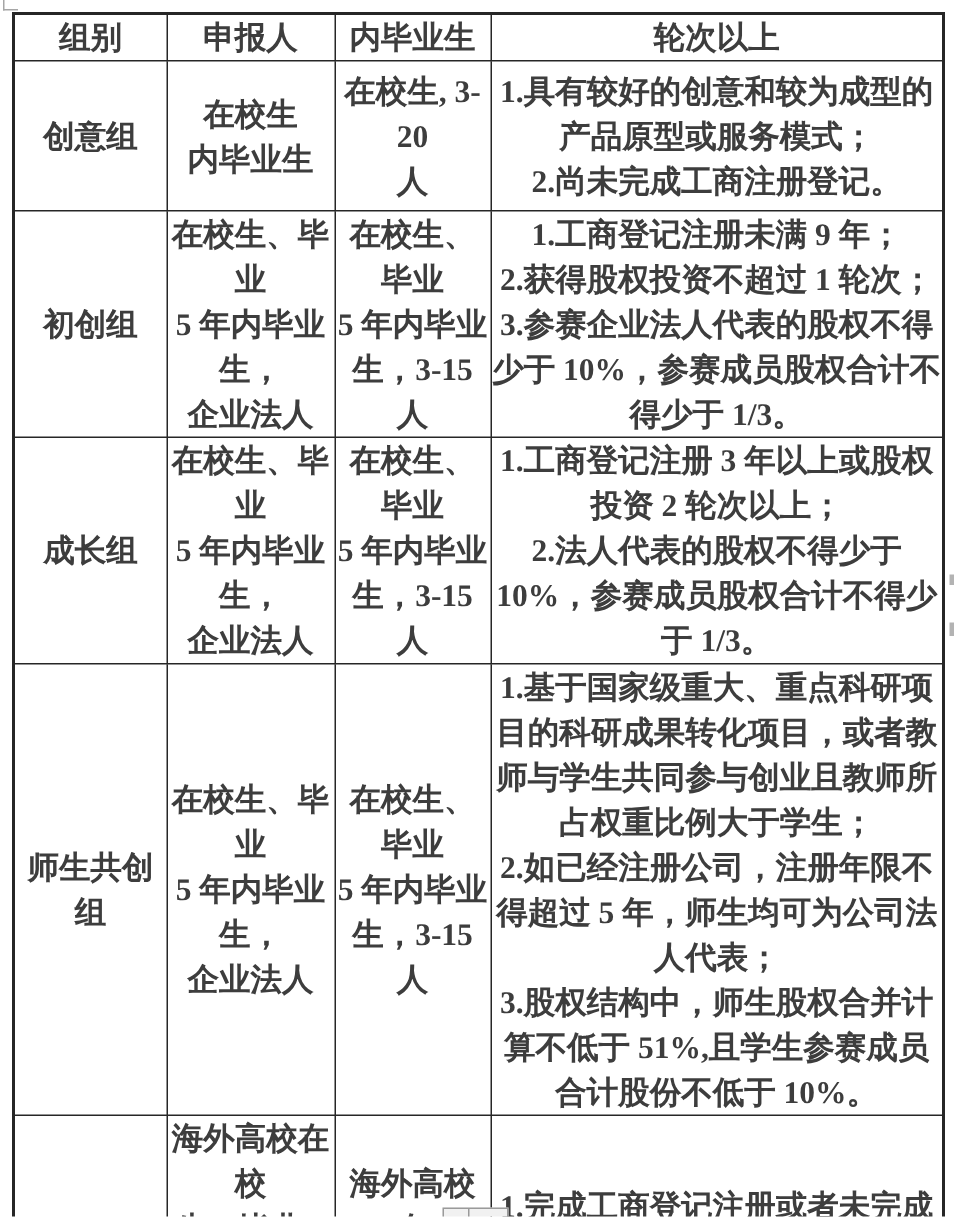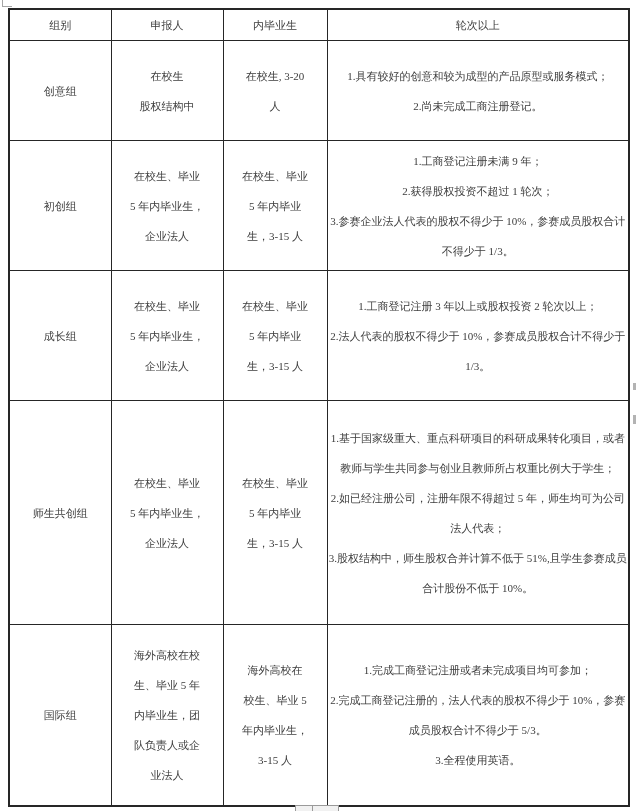--- a/index.html
+++ b/index.html
@@ -14,22 +14,22 @@
   .doc-table{
     position:absolute;
     left:8px;top:8px;
     width:620px;
     border-collapse:collapse;
     table-layout:fixed;
     border:2px solid #262626;
   }
   .doc-table th,.doc-table td{
     border:1px solid #262626;
-    font-weight:normal;
-    font-size:11px;
+    font-weight:bold;
+    font-size:21px;
     line-height:30px;
     vertical-align:middle;
     padding:0;
     overflow:hidden;
   }
   .doc-table thead tr{height:30px;}
   tr.r0{height:100px;}
   tr.r1{height:130px;}
   tr.r2{height:130px;}
   tr.r3{height:224px;}
@@ -78,21 +78,21 @@
       <th>组别</th>
       <th>申报人</th>
       <th>内毕业生</th>
       <th>轮次以上</th>
     </tr>
   </thead>
   <tbody>
     <tr class="r0">
       <td class="c-group">创意组</td>
       <td class="c-app">在校生
-股权结构中</td>
+内毕业生</td>
       <td class="c-team">在校生, 3-20
 人</td>
       <td class="c-cond">1.具有较好的创意和较为成型的产品原型或服务模式；
 2.尚未完成工商注册登记。</td>
     </tr>
     <tr class="r1">
       <td class="c-group">初创组</td>
       <td class="c-app">在校生、毕业
 5 年内毕业生，
 企业法人</td>

